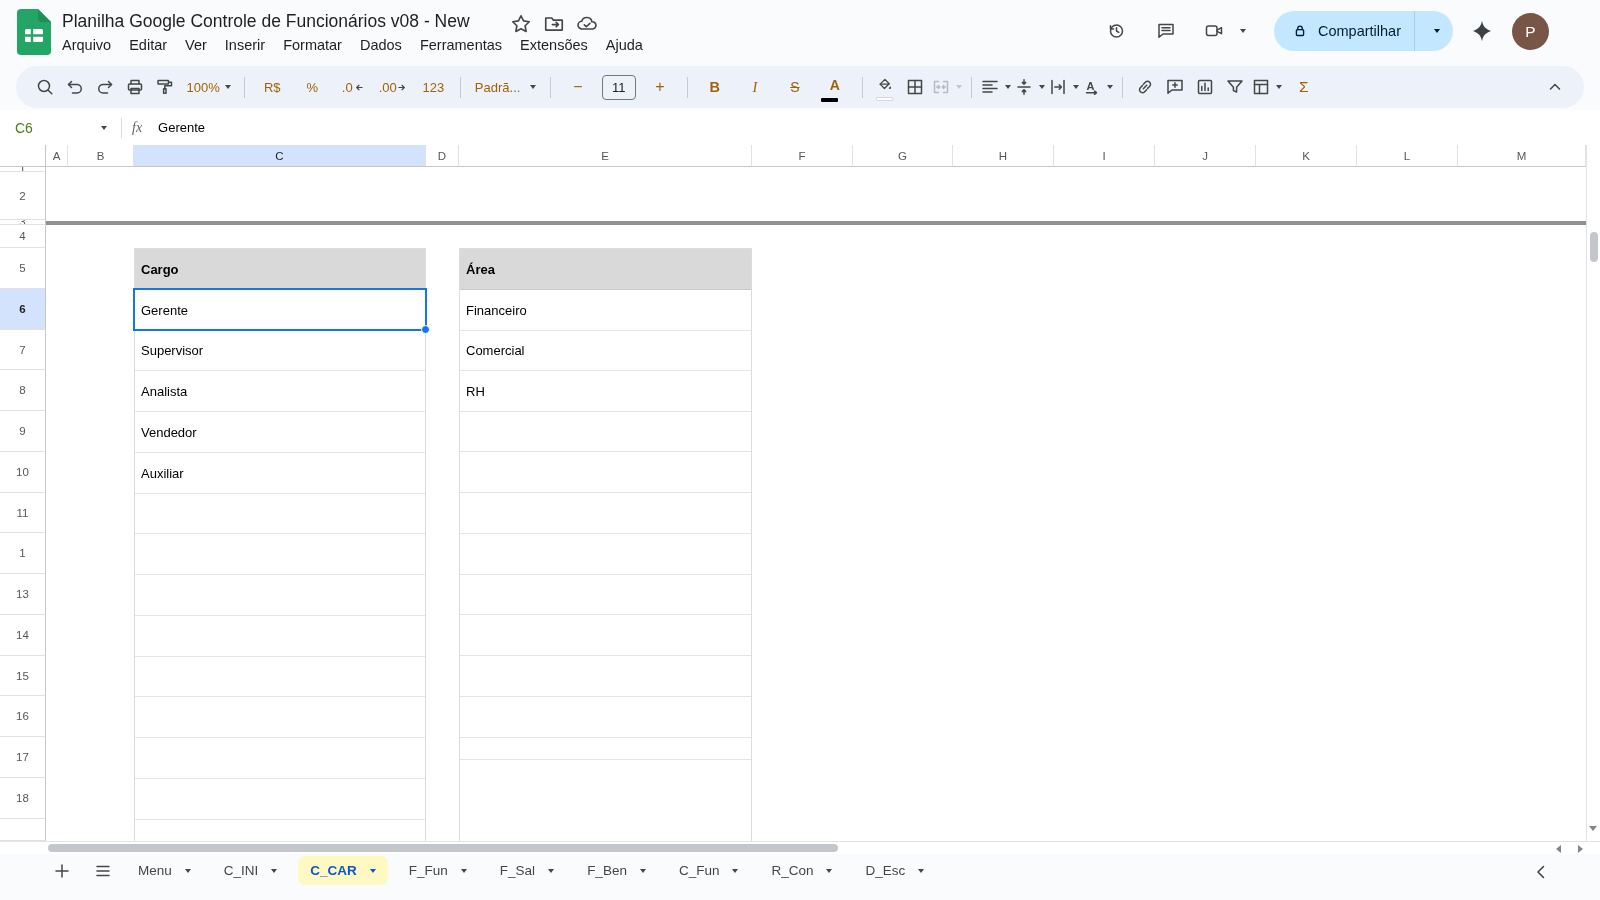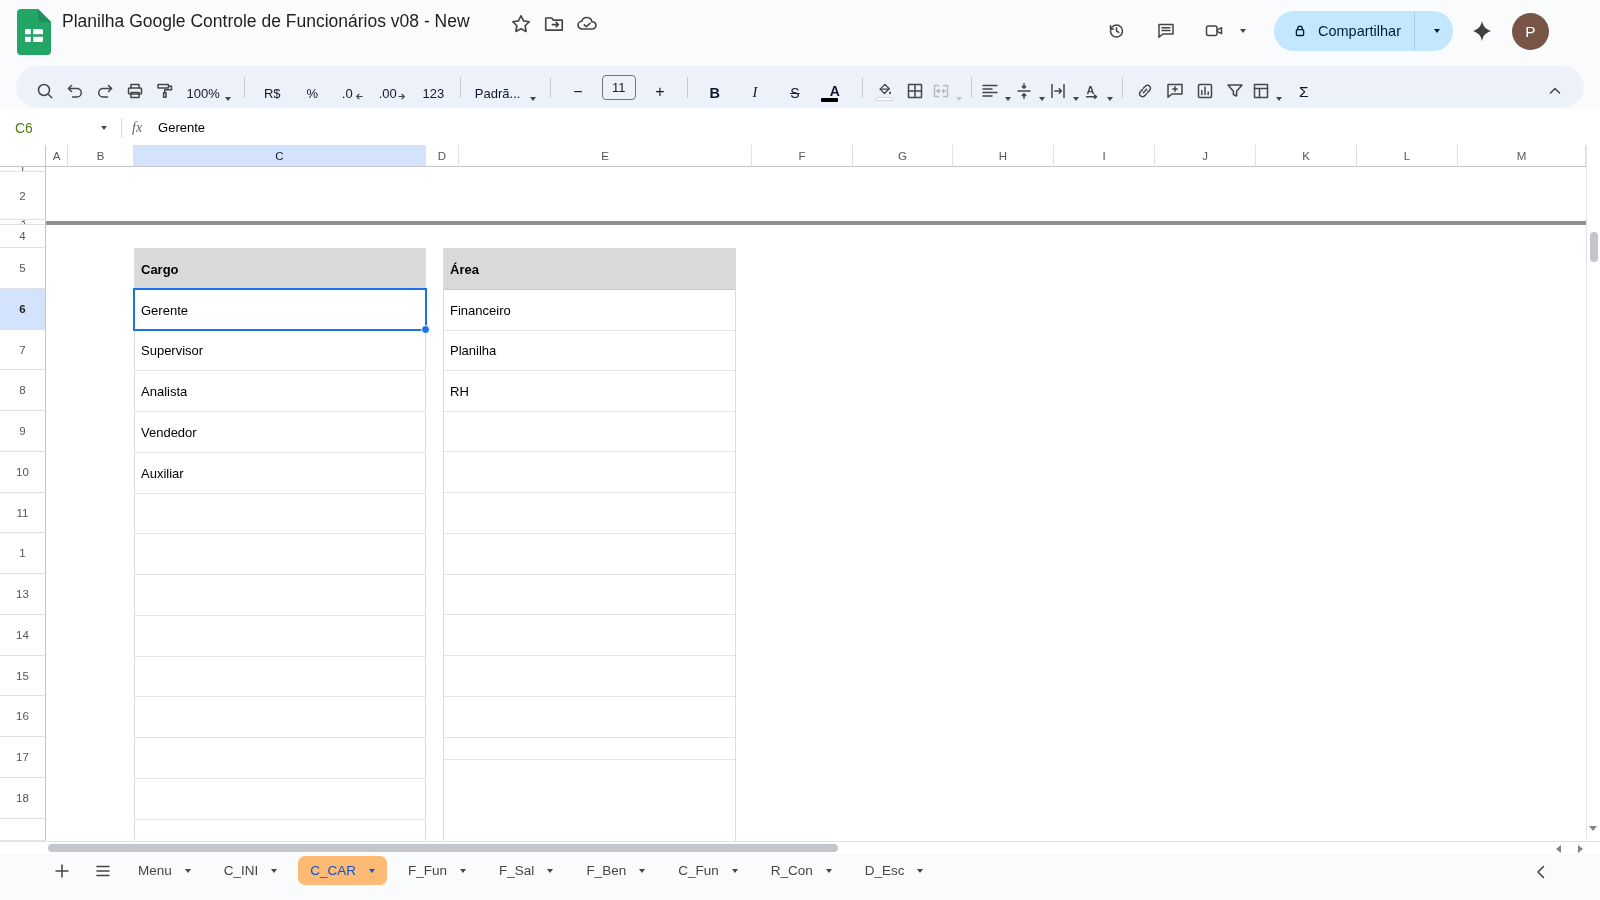--- a/index.html
+++ b/index.html
@@ -20,22 +20,22 @@
   .share{position:absolute;left:1274px;top:11px;height:40px;background:#c2e7ff;border-radius:20px;display:flex;align-items:center}
   .share-main{display:flex;align-items:center;gap:9px;padding:0 13px 0 17px;height:36px}
   .share-label{font-size:14.5px;color:#001d35;font-weight:500}
   .share-dd{width:38px;height:40px;display:flex;align-items:center;justify-content:center;border-left:1px solid #a8cfec}
   .avatar{position:absolute;left:1512px;top:13px;width:37px;height:37px;border-radius:50%;background:#795548;
           color:#fff;font-size:15.5px;display:flex;align-items:center;justify-content:center}
 
   
   .toolbar{position:absolute;left:16px;top:66px;width:1568px;height:42px;background:#edf2fa;border-radius:21px;
            display:flex;align-items:center;padding:0 14px;box-sizing:border-box}
-  .tb{height:28px;min-width:27px;border-radius:4px;display:flex;align-items:flex-end;justify-content:center;
-      position:relative;margin:0 1.5px;color:#0f172a}
+  .tb{height:28px;min-width:27px;border-radius:4px;display:flex;align-items:center;justify-content:center;
+      position:relative;margin:0 1.5px;color:#a16207}
   .tb.txt{font-size:13px;padding:0 5px;white-space:nowrap}
   .ic{width:20px;height:20px;stroke:#444746;fill:none;stroke-width:1.5;stroke-linecap:round;stroke-linejoin:round}
   .ic.dis{stroke:#b8bcc2}
   .sep{width:1px;height:21px;background:#c7cad1;margin:0 7px;flex:none}
   .dd{width:0;height:0;border-left:3.5px solid transparent;border-right:3.5px solid transparent;
       border-top:4px solid #444746;margin-left:5px;flex:none}
   .dd.dis{border-top-color:#c3c7cd}
   .size-box{width:32px;height:23px;border:1px solid #747775;border-radius:4px;display:flex;align-items:center;
             justify-content:center;font-size:13px;color:#202124;margin:0 4px}
   .cbar{position:absolute;left:5px;bottom:2px;width:17px;height:4px;border-radius:1px}
@@ -86,21 +86,21 @@
   .harrow.left{left:1556px;border-right:5px solid #80868b}
   .harrow.right{left:1578px;border-left:5px solid #80868b}
 
   
   .tabbar{position:absolute;left:0;top:854px;width:1600px;height:46px;background:#f9fbfd}
   .tabbtn{position:absolute;top:3px;width:28px;height:28px;display:flex;align-items:center;justify-content:center;border-radius:50%}
   .tabs{position:absolute;left:126px;top:2px;display:flex}
   .tab{height:29px;display:flex;align-items:center;padding:0 12px;margin-right:9px;font-size:13.5px;color:#444746;
        border-radius:7px;white-space:nowrap}
   .tab .lbl{margin-right:8px}
-  .tab.active{background:#fdba74;color:#0b57d0;font-weight:400}
+  .tab.active{background:#fef9c3;color:#0b57d0;font-weight:700}
   .tab.active .dd{border-top-color:#0b57d0}
   .panel-chevron{position:absolute;left:1528px;top:4px;width:28px;height:28px;display:flex;align-items:center;justify-content:center}
 </style>
 </head>
 <body>
 
 <div id="app">
 
   <div class="topbar">
     <span class="logo">
@@ -122,20 +122,31 @@
           <path d="M2.5 4.5h5.5l1.5 2h8v9h-15z"></path>
           <path d="M8.5 10.5h5.5m-2-2l2 2-2 2"></path>
         </svg>
     </span>
     <span class="t-ic" style="left:576px">
       <svg viewBox="0 0 20 20" class="ic">
           <path d="M5.5 14.5a3.5 3.5 0 0 1-.3-7A4.8 4.8 0 0 1 14.5 8a3.2 3.2 0 0 1 .8 6.4z"></path>
           <path d="M7.6 10.8l1.8 1.7 3.2-3.1"></path>
         </svg>
     </span>
+    <nav class="menubar">
+        <span class="menu-item">Arquivo</span>
+        <span class="menu-item">Editar</span>
+        <span class="menu-item">Ver</span>
+        <span class="menu-item">Inserir</span>
+        <span class="menu-item">Formatar</span>
+        <span class="menu-item">Dados</span>
+        <span class="menu-item">Ferramentas</span>
+        <span class="menu-item">Extensões</span>
+        <span class="menu-item">Ajuda</span>
+      </nav>
 
     <span class="tr-ic" style="left:1102px">
       <svg viewBox="0 0 20 20" class="ic" width="24" height="24">
           <circle cx="10.5" cy="10" r="6"></circle>
           <path d="M10.5 6.8V10l2.3 1.4"></path>
           <path d="M4.5 4.8v3.1h3.1"></path>
         </svg>
     </span>
     <span class="tr-ic" style="left:1152px">
       <svg viewBox="0 0 20 20" class="ic" width="24" height="24">
@@ -396,24 +407,24 @@
         <div class="td" style="height: 40px;"></div>
         <div class="td" style="height: 41px;"></div>
         <div class="td" style="height: 41px;"></div>
         <div class="td" style="height: 41px;"></div>
         <div class="td" style="height: 40px;"></div>
         <div class="td" style="height: 41px;"></div>
         <div class="td" style="height: 41px;"></div>
         <div class="td" style="height: 41px;"></div>
         <div class="td" style="height: 22px;"></div>
       </div>
-    <div id="area-table" class="sheet-table" style="left:443px;width:293px">
+    <div id="area-table" class="sheet-table" style="left:459px;width:293px">
         <div class="th">Área</div>
         <div class="td" style="height: 41px;">Financeiro</div>
-        <div class="td" style="height: 40px;">Planilha</div>
+        <div class="td" style="height: 40px;">Comercial</div>
         <div class="td" style="height: 41px;">RH</div>
         <div class="td" style="height: 40px;"></div>
         <div class="td" style="height: 41px;"></div>
         <div class="td" style="height: 41px;"></div>
         <div class="td" style="height: 41px;"></div>
         <div class="td" style="height: 40px;"></div>
         <div class="td" style="height: 41px;"></div>
         <div class="td" style="height: 41px;"></div>
         <div class="td" style="height: 41px;"></div>
         <div class="td" style="height: 22px;"></div>

